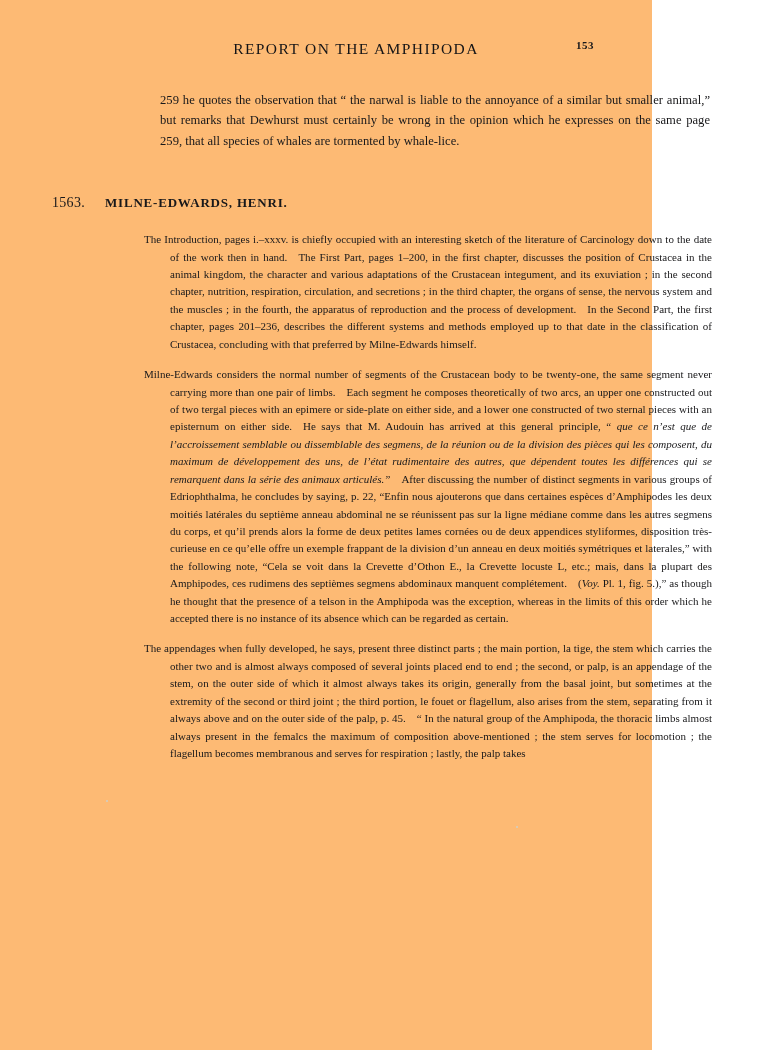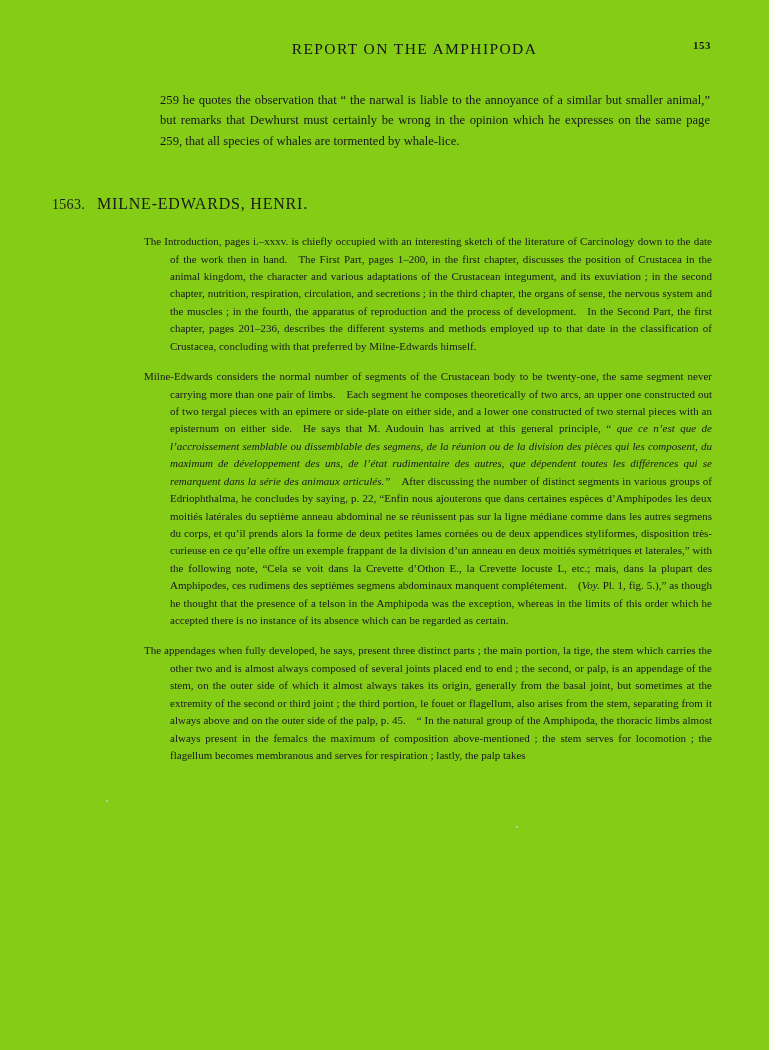--- a/index.html
+++ b/index.html
@@ -11,23 +11,23 @@
     width: 776px;
     height: 1050px;
     font-family: "Liberation Serif", serif;
     color: #18181a;
     position: relative;
     overflow: hidden;
   }
   .page {
     position: absolute;
     left: 0; top: 0;
-    width: 769px;
+    width: 652px;
     height: 1050px;
-    background: #84cc16;
+    background: #fdba74;
   }
   .header {
     position: absolute;
     top: 40px;
     left: 84px;
     right: 58px;
     height: 24px;
   }
   .running-title {
     text-align: center;
@@ -76,23 +76,24 @@
     margin-left: 0px;
     font-size: 14px;
     letter-spacing: 0.3px;
   }
   .entry-heading .year {
     font-variant-numeric: lining-nums;
   }
   .entry-heading .author {
     font-variant: small-caps;
     text-transform: uppercase;
-    font-size: 16px;
+    font-size: 13px;
     letter-spacing: 0.8px;
-    margin-left: 12px;
+    margin-left: 20px;
+    font-weight: bold;
   }
 
   
   .citation {
     margin-top: 18px;
     margin-left: 56px;
     margin-right: 6px;
     font-size: 15.4px;
     line-height: 1.55;
     text-align: justify;

